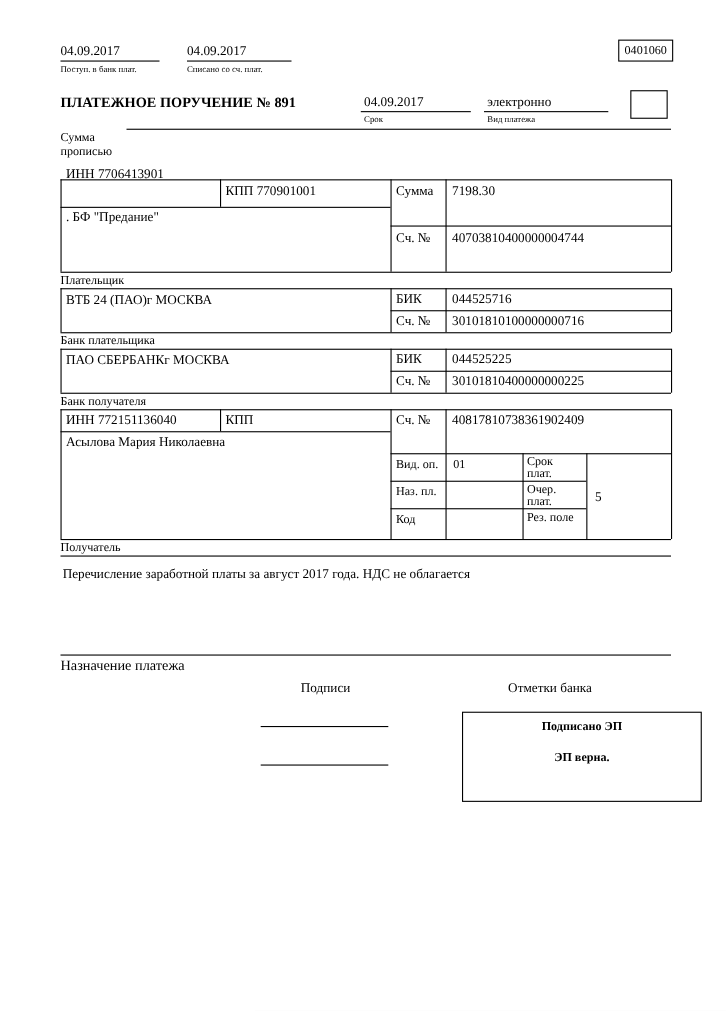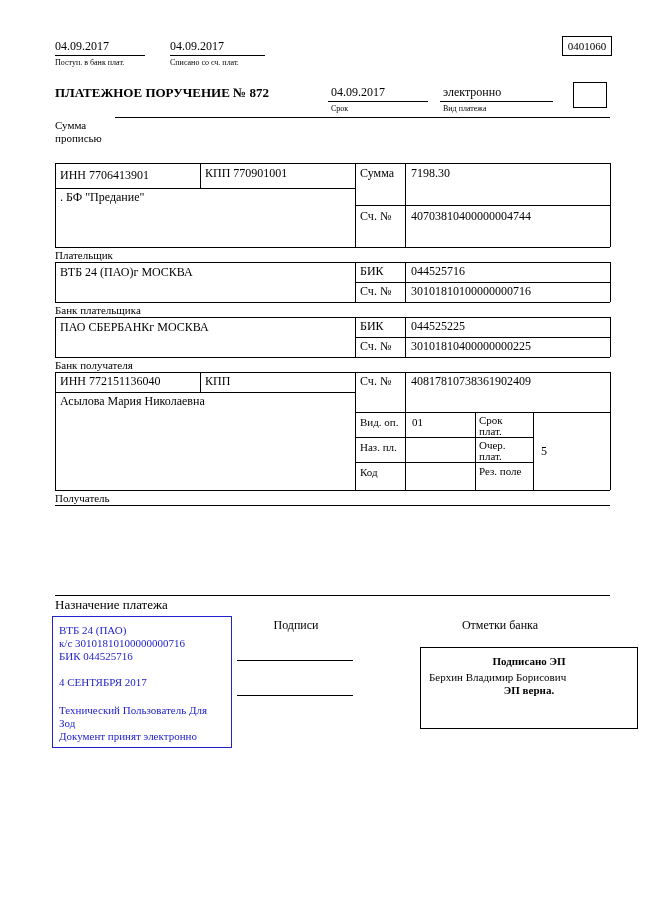--- a/index.html
+++ b/index.html
@@ -18,38 +18,38 @@
   .box { position:absolute; border:1px solid #000; background:#fff; }
   .codebox { position:absolute; border:1px solid #000; font-size:11px; text-align:center; line-height:18px; }
   .stamp { position:absolute; border:1px solid var(--stamp-blue,#2222cc); color:var(--stamp-blue,#2222cc);
            font-size:11px; padding:7px 6px; }
   .stamp div { line-height:13px; white-space:nowrap; }
   .stamp div:nth-child(4) { margin-top:13px; }
   .stamp div:nth-child(5) { margin-top:15px; }
   .bm-title  { font-weight:bold; text-align:center; font-size:11px; margin-top:7px; }
   .bm-name   { font-size:11px; margin:4px 0 0 8px; }
   .bm-role   { font-style:italic; font-size:11px; margin:1px 0 0 8px; }
-  .bm-status { font-weight:bold; font-size:11px; text-align:center; margin-top:1px; }
+  .bm-status { font-weight:bold; font-size:11px; text-align:center; margin-top:16px; }
 </style>
 </head>
 <body>
 
 <div class="page">
 
   <div class="txt" style="left:55px;top:40px">04.09.2017</div>
   <div class="hline" style="left:55px;top:55px;width:90px"></div>
   <div class="txt s8" style="left:55px;top:58px">Поступ. в банк плат.</div>
 
   <div class="txt" style="left:170px;top:40px">04.09.2017</div>
   <div class="hline" style="left:170px;top:55px;width:95px"></div>
   <div class="txt s8" style="left:170px;top:58px">Списано со сч. плат.</div>
 
   <div class="codebox" style="left:562px;top:36px;width:50px;height:20px">0401060</div>
 
-  <div class="txt s13 b" style="left:55px;top:86px">ПЛАТЕЖНОЕ ПОРУЧЕНИЕ № 872</div>
+  <div class="txt s13 b" style="left:55px;top:86px">ПЛАТЕЖНОЕ ПОРУЧЕНИЕ № 891</div>
   <div class="txt" style="left:331px;top:86px">04.09.2017</div>
   <div class="hline" style="left:328px;top:101px;width:100px"></div>
   <div class="txt s8" style="left:331px;top:104px">Срок</div>
   <div class="txt" style="left:443px;top:86px">электронно</div>
   <div class="hline" style="left:440px;top:101px;width:113px"></div>
   <div class="txt s8" style="left:443px;top:104px">Вид платежа</div>
   <div class="box" style="left:573px;top:82px;width:34px;height:26px"></div>
 
   <div class="txt s11" style="left:55px;top:119px">Сумма</div>
   <div class="txt s11" style="left:55px;top:132px">прописью</div>
@@ -88,21 +88,21 @@
   <div class="vline" style="left:355px;top:262px;height:40px"></div>
   <div class="vline" style="left:355px;top:317px;height:40px"></div>
   <div class="vline" style="left:355px;top:372px;height:118px"></div>
   <div class="vline" style="left:405px;top:163px;height:84px"></div>
   <div class="vline" style="left:405px;top:262px;height:40px"></div>
   <div class="vline" style="left:405px;top:317px;height:40px"></div>
   <div class="vline" style="left:405px;top:372px;height:118px"></div>
   <div class="vline" style="left:475px;top:412px;height:78px"></div>
   <div class="vline" style="left:533px;top:412px;height:78px"></div>
 
-  <div class="txt" style="left:60px;top:169px">ИНН 7706413901</div>
+  <div class="txt" style="left:60px;top:152px">ИНН 7706413901</div>
   <div class="txt" style="left:205px;top:167px">КПП 770901001</div>
   <div class="txt" style="left:360px;top:167px">Сумма</div>
   <div class="txt" style="left:411px;top:167px">7198.30</div>
   <div class="txt" style="left:60px;top:191px">. БФ "Предание"</div>
   <div class="txt" style="left:360px;top:210px">Сч. №</div>
   <div class="txt" style="left:411px;top:210px">40703810400000004744</div>
   <div class="txt s11" style="left:55px;top:249px">Плательщик</div>
 
   <div class="txt" style="left:60px;top:266px">ВТБ 24 (ПАО)г МОСКВА</div>
   <div class="txt" style="left:360px;top:265px">БИК</div>
@@ -129,36 +129,27 @@
   <div class="txt s11" style="left:479px;top:414px">Срок</div>
   <div class="txt s11" style="left:479px;top:425px">плат.</div>
   <div class="txt s11" style="left:360px;top:441px">Наз. пл.</div>
   <div class="txt s11" style="left:479px;top:439px">Очер.</div>
   <div class="txt s11" style="left:479px;top:450px">плат.</div>
   <div class="txt" style="left:541px;top:445px">5</div>
   <div class="txt s11" style="left:360px;top:466px">Код</div>
   <div class="txt s11" style="left:479px;top:465px">Рез. поле</div>
   <div class="txt s11" style="left:55px;top:492px">Получатель</div>
 
+  <div class="txt" style="left:57px;top:515px">Перечисление заработной платы за август 2017 года. НДС не облагается</div>
   <div class="txt s9" style="left:55px;top:598px">Назначение платежа</div>
 
-  <div class="stamp" style="left:52px;top:616px;width:180px;height:132px">
-    <div>ВТБ 24 (ПАО)</div>
-    <div>к/с 30101810100000000716</div>
-    <div>БИК 044525716</div>
-    <div>4 СЕНТЯБРЯ 2017</div>
-    <div>Технический Пользователь Для</div>
-    <div>Зод</div>
-    <div>Документ принят электронно</div>
-  </div>
 
   <div class="txt ctr" style="left:237px;top:619px;width:118px">Подписи</div>
   <div class="hline" style="left:237px;top:660px;width:116px"></div>
   <div class="hline" style="left:237px;top:695px;width:116px"></div>
 
   <div class="txt ctr" style="left:430px;top:619px;width:140px">Отметки банка</div>
   <div class="box" style="left:420px;top:647px;width:218px;height:82px">
     <div class="bm-title">Подписано ЭП</div>
-    <div class="bm-name">Берхин Владимир Борисович</div>
     <div class="bm-status">ЭП верна.</div>
   </div>
 
 </div>
 
 </body></html>

